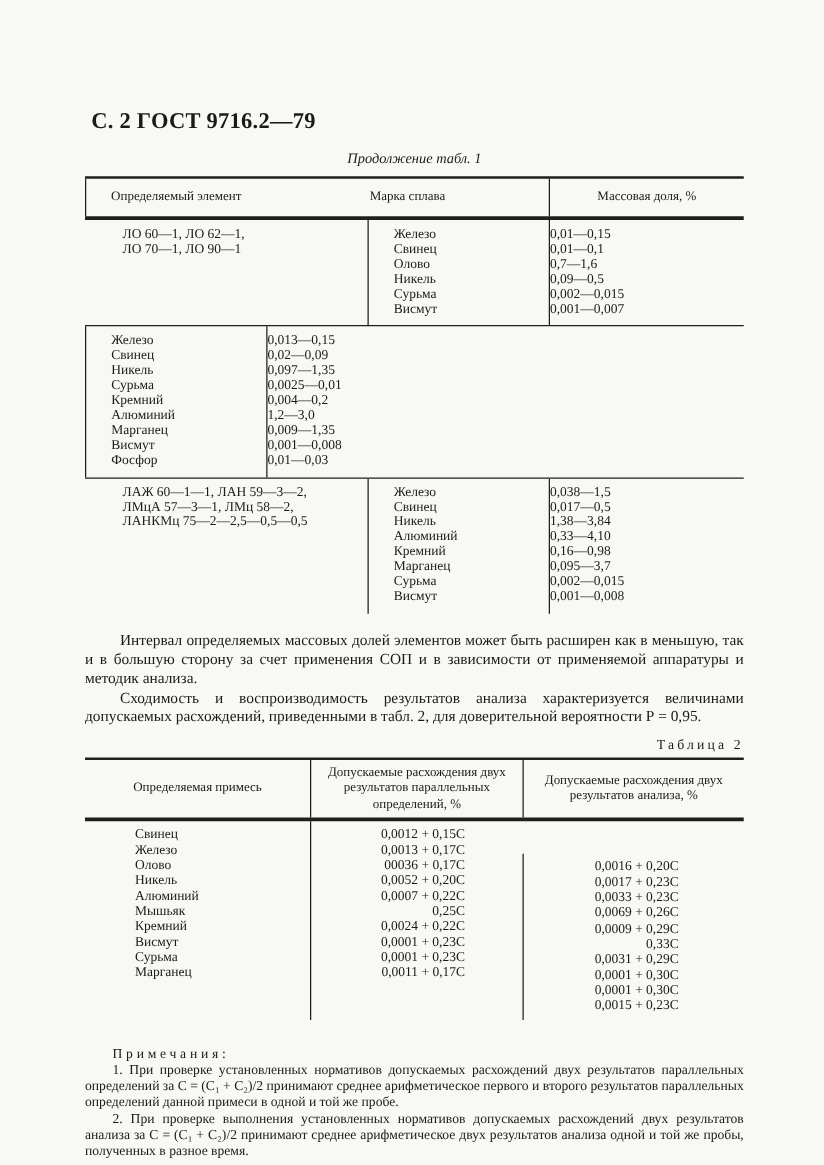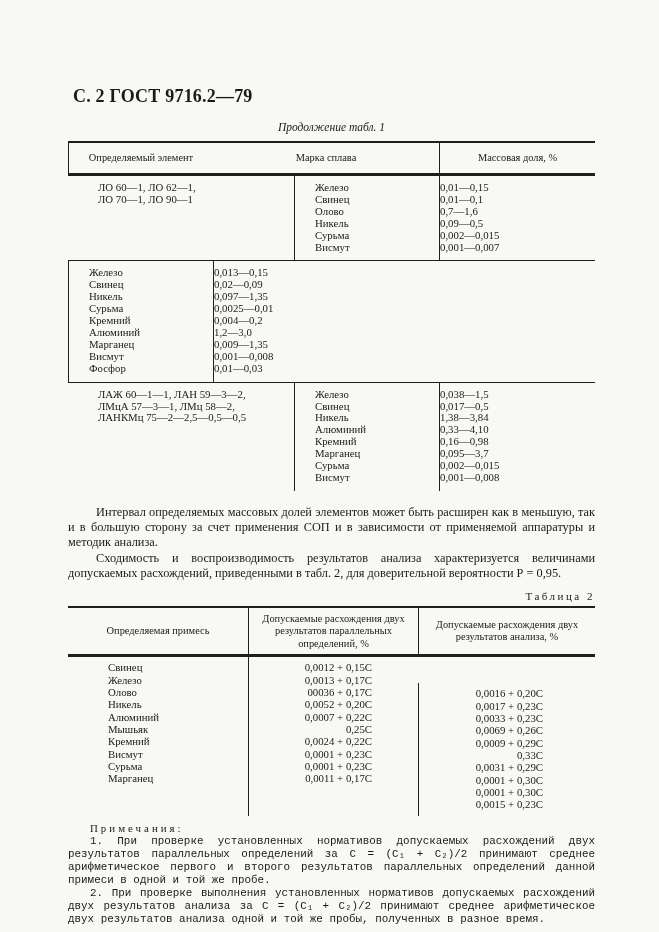--- a/index.html
+++ b/index.html
@@ -47,23 +47,23 @@
   .t2 .c1 { width:180px; }
   .t2 .c2 { width:170px; border-left:1px solid #1f1f1f; }
   .t2 .c3 { flex:1; border-left:1px solid #1f1f1f; }
   .t2 .th { min-height:46px; }
   .t2 .tbody { display:flex; }
   .t2 .tbody .cell { font-size:10.8px; line-height:12.35px; padding-top:4px; padding-bottom:5px; }
   .t2 .imp { padding-left:40px; }
   .t2 .par { text-align:right; padding-right:46px; }
   .t2 .ana { text-align:right; padding-right:52px;margin-top:26px; }
 
-  .notes { margin-top:6px; font-size:10.9px; line-height:13px; }
+  .notes { margin-top:21px; font-size:10.9px; line-height:13px; }
   .notes-title { text-indent:22px; letter-spacing:3px; }
-  .note { margin:0; text-indent:22px; text-align:justify;font-family:Liberation Mono, monospace; }
+  .note { margin:0; text-indent:22px; text-align:justify; }
   .amendment { text-indent:22px; font-weight:bold; }
 </style>
 </head>
 <body>
 
 <div class="page">
   <div class="content">
 
     <div class="doc-header">С. 2 ГОСТ 9716.2—79</div>
 

